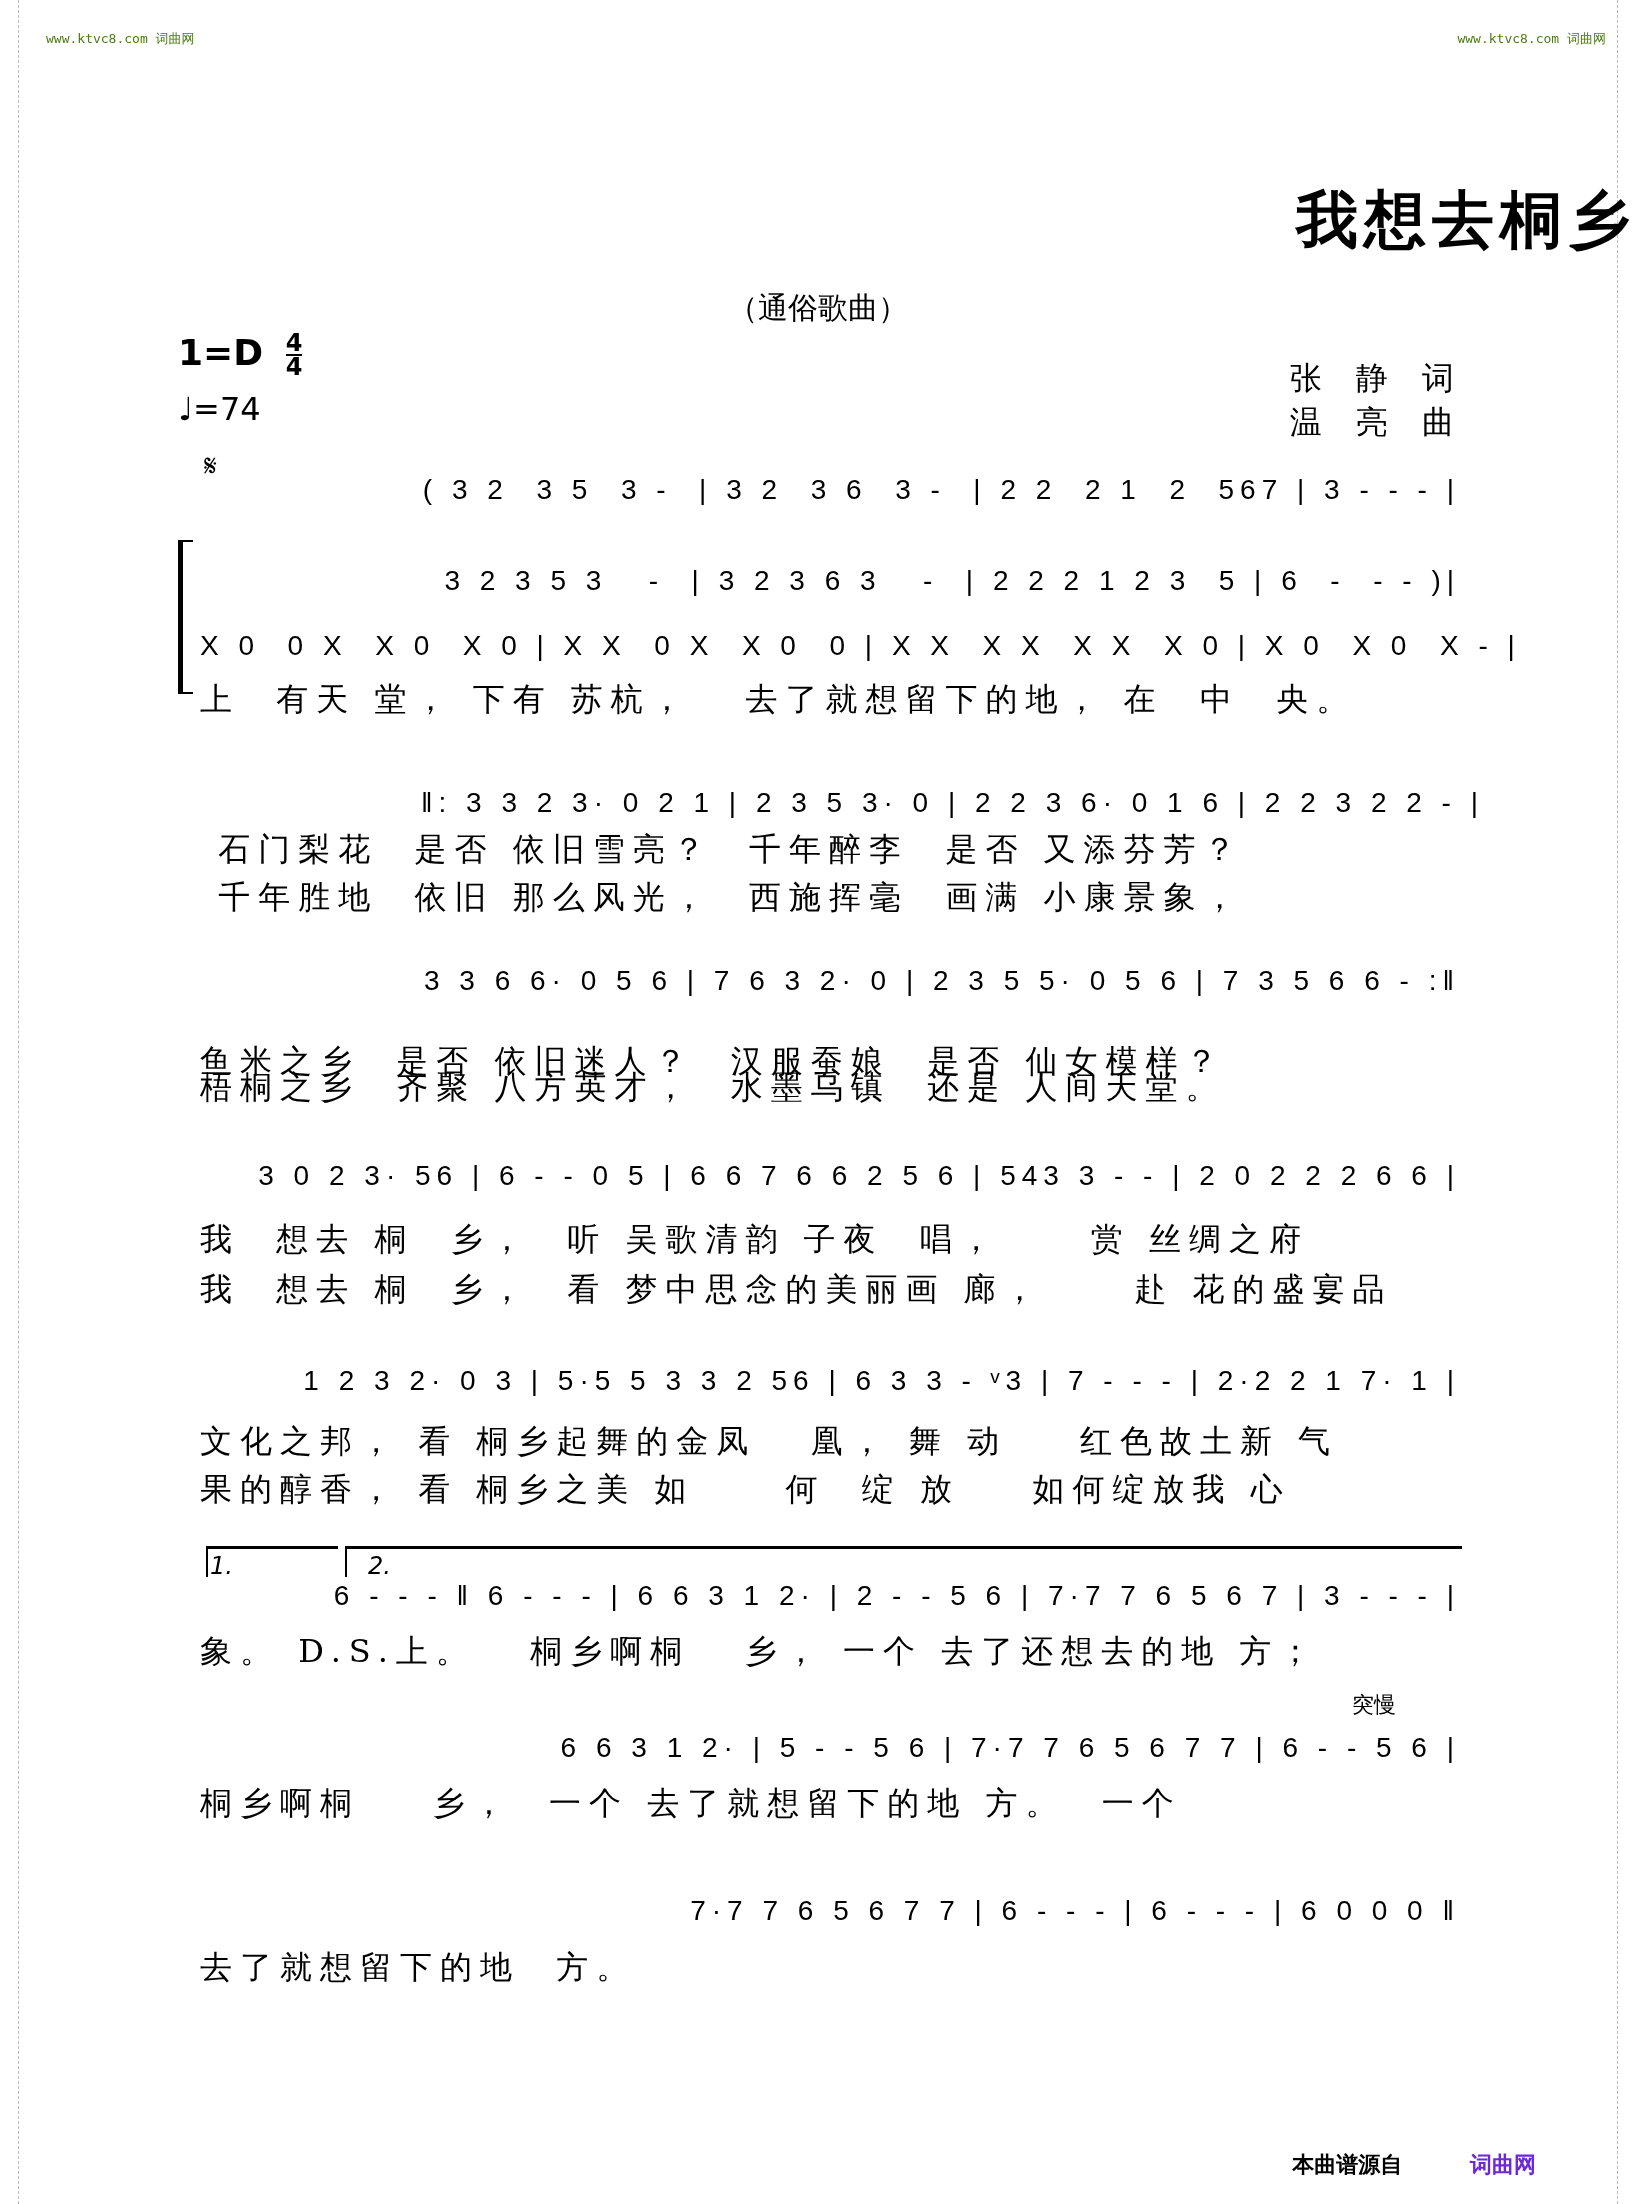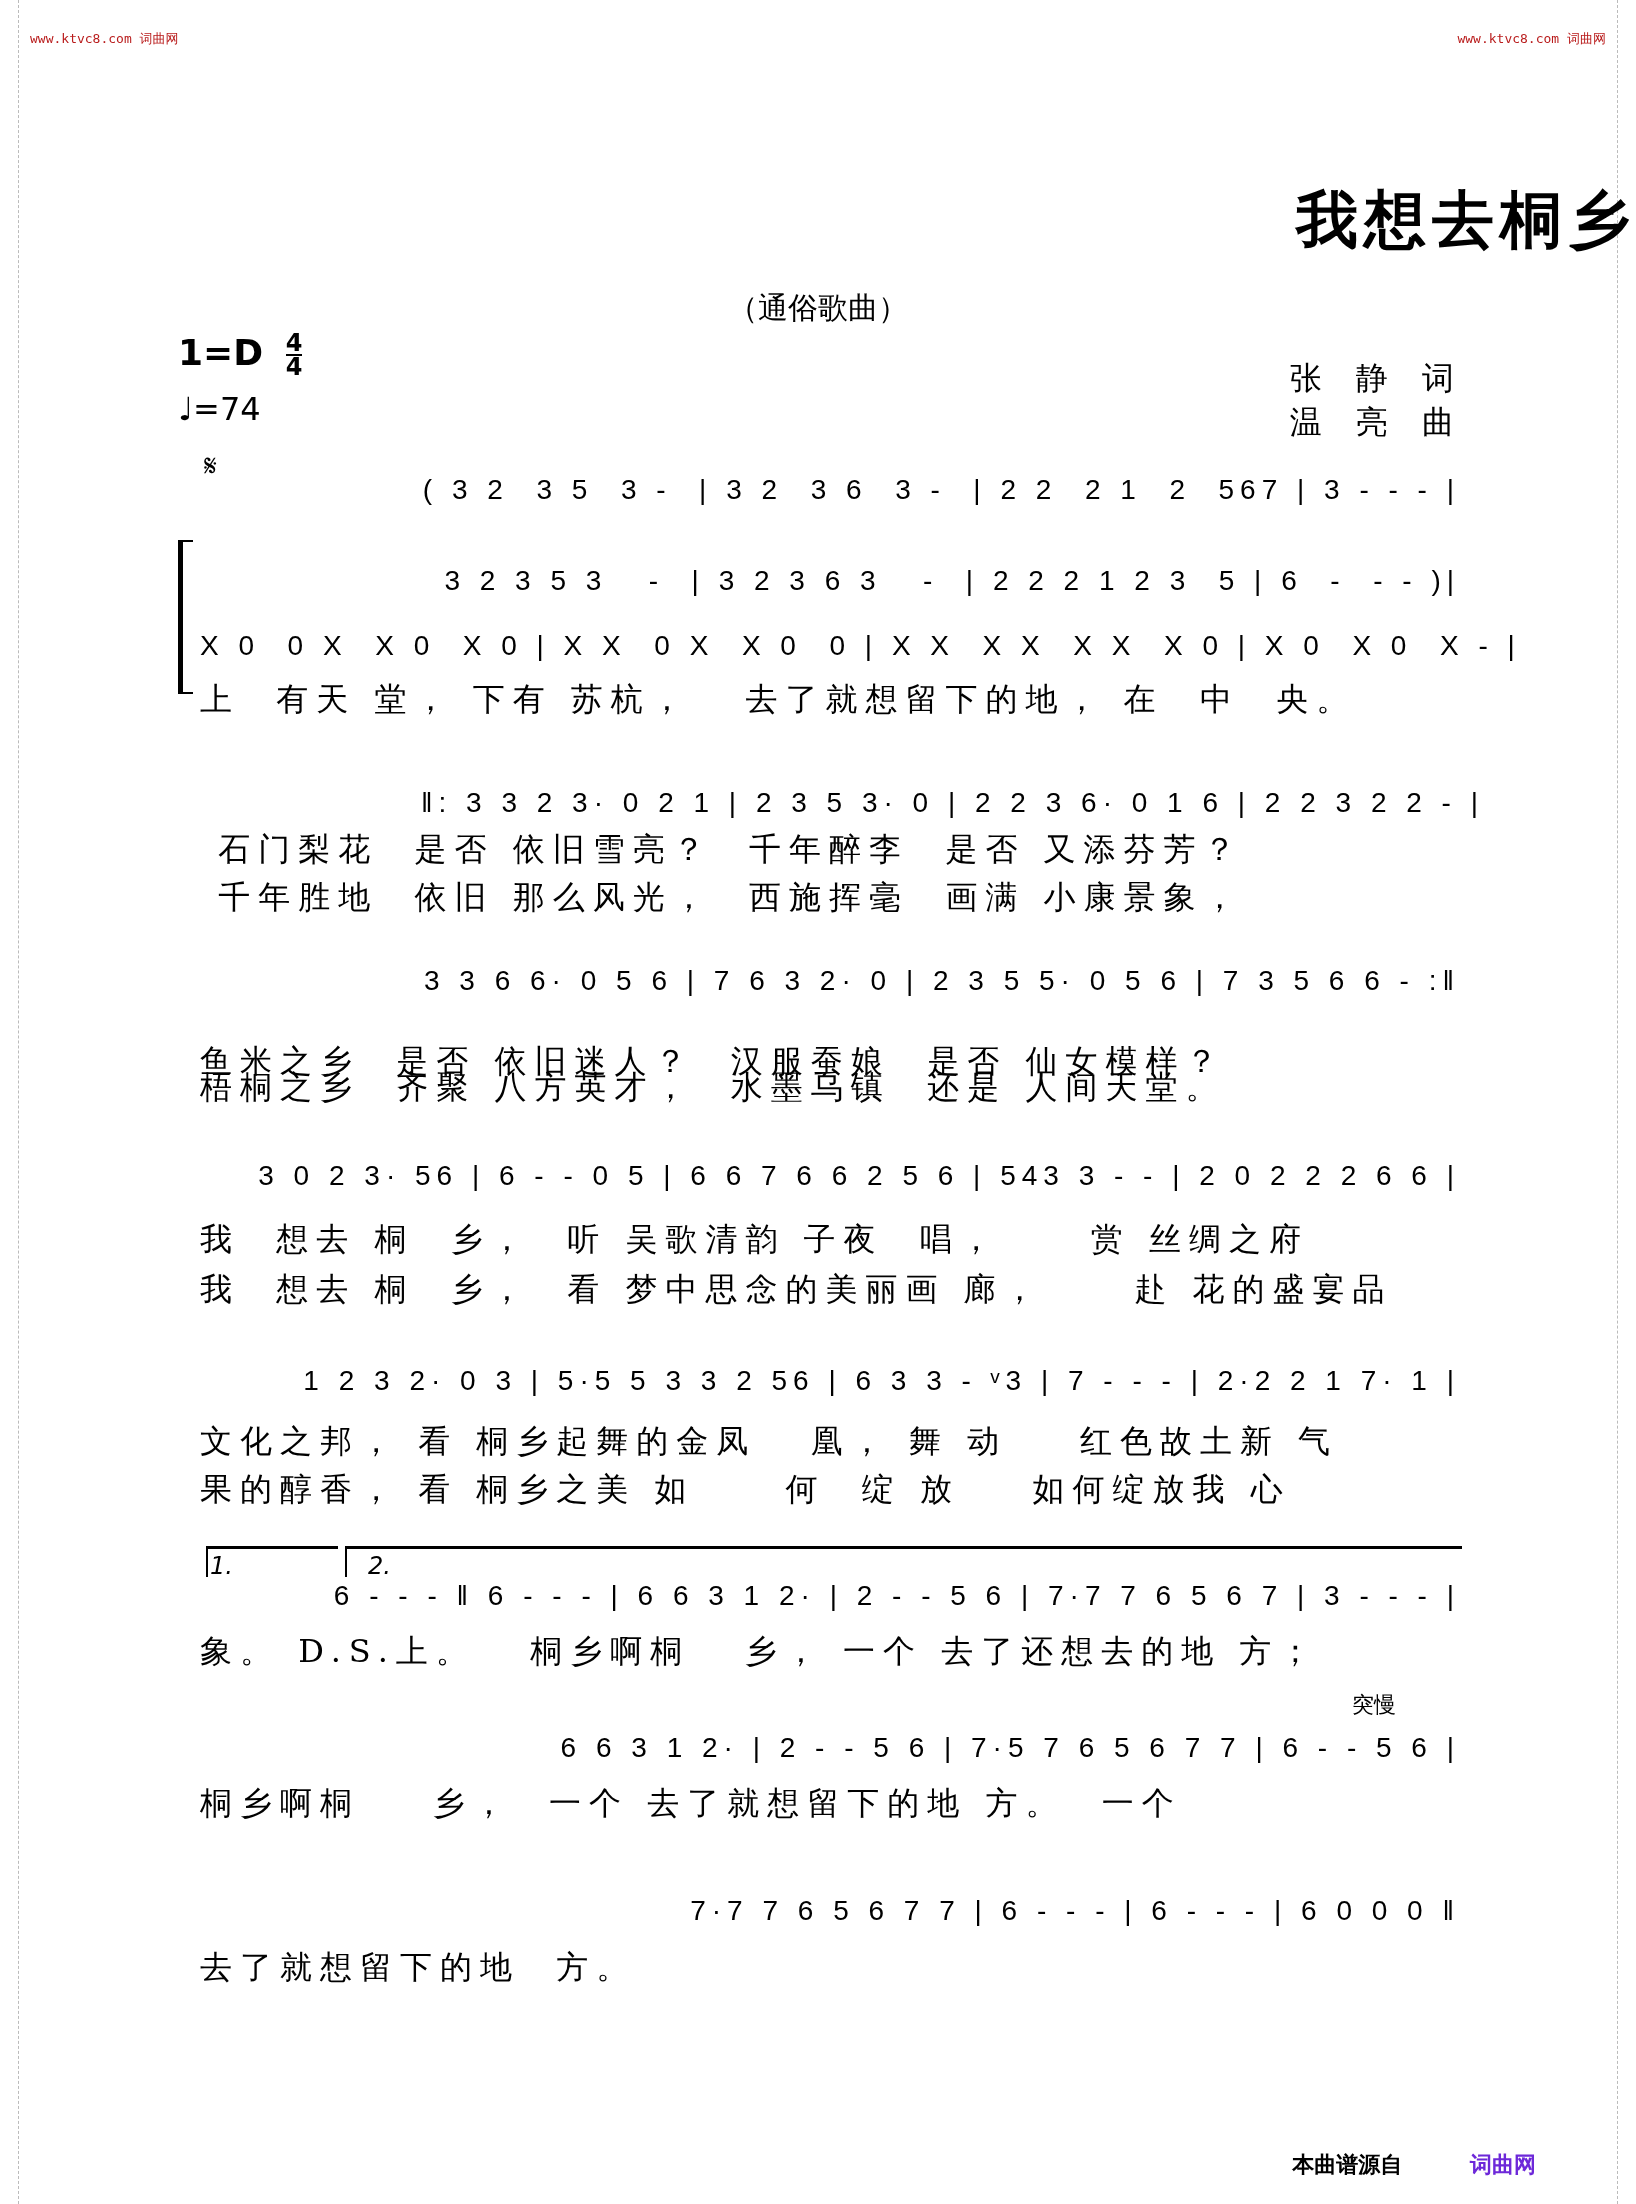--- a/index.html
+++ b/index.html
@@ -1,21 +1,21 @@
 <!DOCTYPE html>
 <html><head>
 <meta charset="utf-8">
 <style>
   html, body { margin:0; padding:0; background:#fff; }
   body { width:1636px; height:2204px; position:relative; overflow:hidden;
          font-family:"DejaVu Sans", sans-serif; color:#000; }
   .edge { position:absolute; top:0; bottom:0; width:18px; border-right:1px dashed #bbb; }
   .edge.left { left:0; }
   .edge.right { right:0; border-right:none; border-left:1px dashed #bbb; }
-  .wm { position:absolute; top:30px; font-family:"DejaVu Sans Mono", monospace; font-size:13px; color:#b91c1c; }
+  .wm { position:absolute; top:30px; font-family:"DejaVu Sans Mono", monospace; font-size:13px; color:#4d7c0f;margin-left:16px; }
   .wm.left { left:30px; }
   .wm.right { right:30px; }
   .title { position:absolute; top:178px; left:0; width:1636px; text-align:right;
            font-family:"DejaVu Serif", serif; font-size:62px; font-weight:bold; letter-spacing:6px; }
   .subtitle { position:absolute; top:288px; left:0; width:1636px; text-align:center; font-size:30px; }
   .credits { position:absolute; top:318px; right:170px; font-size:32px; line-height:44px; text-align:right; letter-spacing:12px;margin-top:38px; }
   .key { position:absolute; top:332px; left:178px; font-size:36px; font-weight:bold; }
   .ts { display:inline-block; vertical-align:middle; text-align:center; font-size:24px; line-height:22px; margin-left:10px; }
   .ts span { display:block; }
   .ts .bar { border-top:2px solid #000; }
@@ -81,21 +81,21 @@
 <div class="lyric" style="top:1468px;">果的醇香， 看 桐乡之美 如     何  绽 放    如何绽放我 心</div>
 
 <div class="volta" style="left:206px; width:130px;"></div>
 <div class="volta-label" style="left:210px;">1.</div>
 <div class="volta" style="left:345px; width:1115px;"></div>
 <div class="volta-label" style="left:368px;">2.</div>
 <div class="row notes" style="top:1580px;">6 - - - ‖ 6 - - - | 6 6 3 1 2· | 2 - - 5 6 | 7·7 7 6 5 6 7 | 3 - - - |</div>
 <div class="lyric" style="top:1630px;">象。 D.S.上。   桐乡啊桐   乡， 一个 去了还想去的地 方；</div>
 
 <div class="tempo-mark">突慢</div>
-<div class="row notes" style="top:1732px;">6 6 3 1 2· | 2 - - 5 6 | 7·5 7 6 5 6 7 7 | 6 - - 5 6 |</div>
+<div class="row notes" style="top:1732px;">6 6 3 1 2· | 5 - - 5 6 | 7·7 7 6 5 6 7 7 | 6 - - 5 6 |</div>
 <div class="lyric" style="top:1782px;">桐乡啊桐    乡，  一个 去了就想留下的地 方。  一个</div>
 
 <div class="row notes" style="top:1895px;">7·7 7 6 5 6 7 7 | 6 - - - | 6 - - - | 6 0 0 0 ‖</div>
 <div class="lyric" style="top:1946px;">去了就想留下的地  方。</div>
 
 <div class="footer">
   <span>本曲谱源自</span>
   <span class="brand">词曲网</span>
 </div>
 

